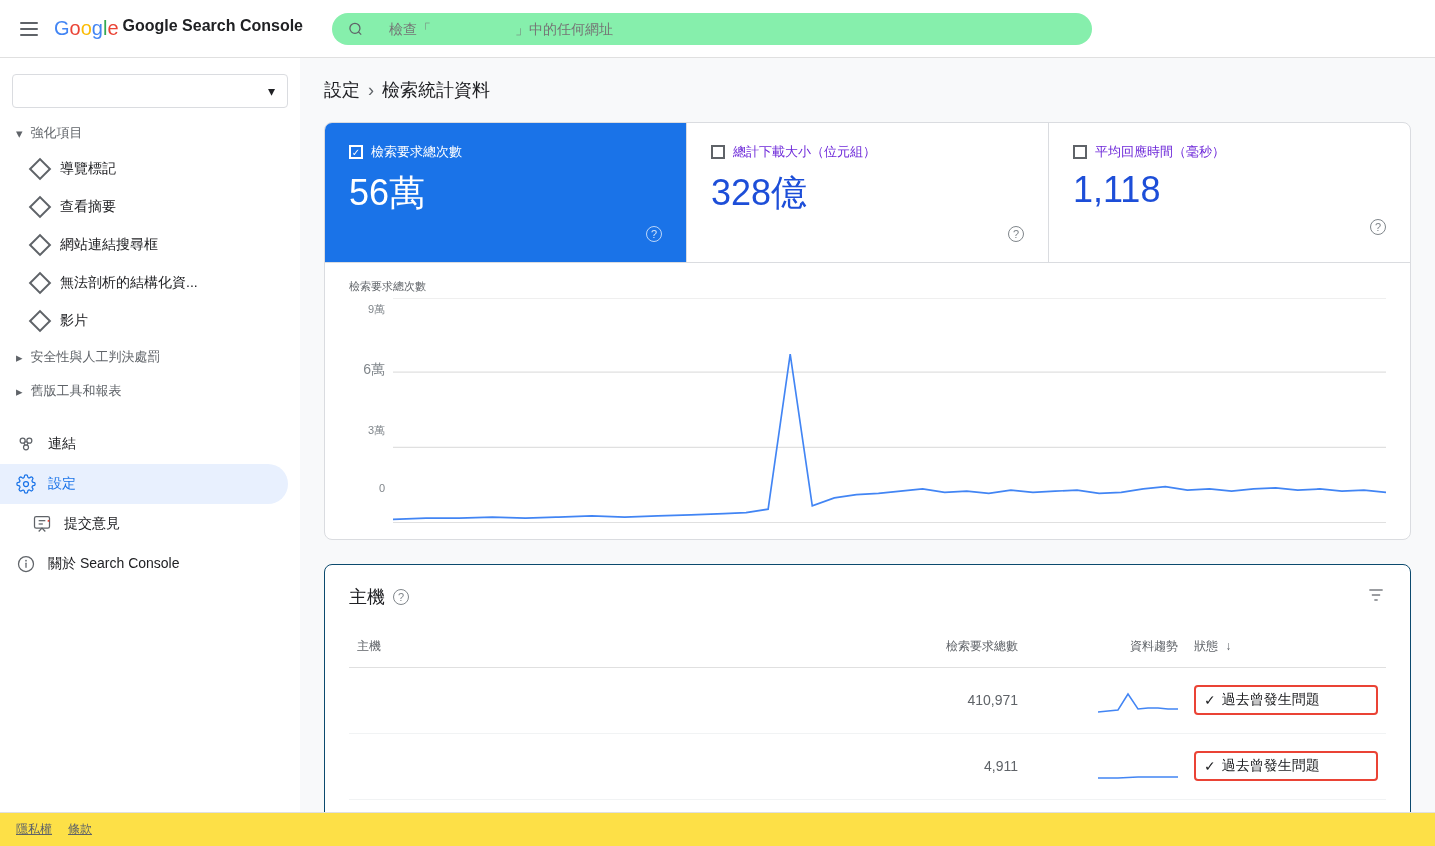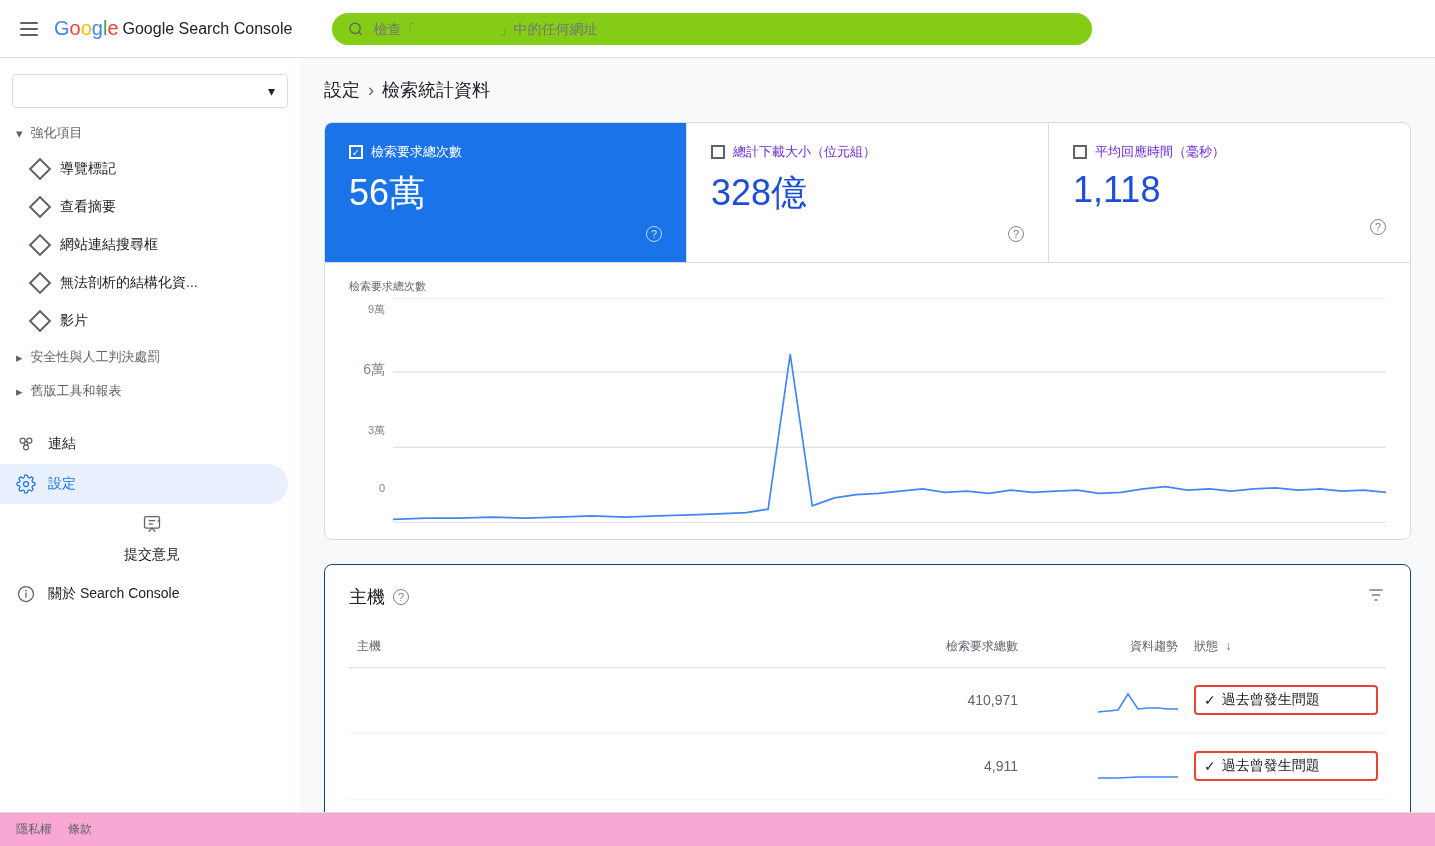--- a/index.html
+++ b/index.html
@@ -32,42 +32,42 @@
     }
     .hamburger span {
       display: block;
       width: 18px;
       height: 2px;
       background: #5f6368;
       border-radius: 1px;
     }
     .logo {
       display: flex;
-      align-items: center;
+      align-items: flex-start;
       gap: 4px;
     }
     .logo-g { color: #4285f4; }
     .logo-o1 { color: #ea4335; }
     .logo-o2 { color: #fbbc05; }
     .logo-g2 { color: #34a853; }
     .logo-le { color: #ea4335; }
     .logo-title {
       font-size: 16px;
       color: #202124;
-      font-weight: 400;
+      font-weight: 700;
     }
     .search-bar {
       flex: 1;
       max-width: 760px;
-      background: #84cc16;
+      background: #86efac;
       border-radius: 24px;
       display: flex;
       align-items: center;
       padding: 8px 16px;
-      gap: 10px;
+      gap: 26px;
     }
     .search-bar input {
       border: none;
       background: transparent;
       outline: none;
       font-size: 14px;
       color: #202124;
       width: 100%;
     }
     .search-icon-svg {
@@ -327,21 +327,22 @@
     .sort-icon { color: #5f6368; font-size: 12px; margin-left: 4px; }
 
     
     .footer-links {
       display: flex;
       gap: 16px;
       padding: 8px 16px;
       font-size: 12px;
       color: #5f6368;
       border-top: 1px solid #e0e0e0;
-      background: #f9a8d4;
+      background: #fde047;
+      text-decoration: underline;
     }
   </style>
 </head>
 <body>
 
 <div class="header">
   <div class="header-left">
     <div class="hamburger">
       <span></span>
         <span></span>
@@ -426,21 +427,21 @@
     <div class="sidebar-item active" style="padding-left:16px;">
       <div class="sidebar-icon">
         <svg width="20" height="20" viewBox="0 0 24 24" fill="none" stroke="#1a73e8" stroke-width="1.5">
           <circle cx="12" cy="12" r="3"></circle>
           <path d="M19.4 15a1.65 1.65 0 0 0 .33 1.82l.06.06a2 2 0 0 1-2.83 2.83l-.06-.06a1.65 1.65 0 0 0-1.82-.33 1.65 1.65 0 0 0-1 1.51V21a2 2 0 0 1-4 0v-.09A1.65 1.65 0 0 0 9 19.4a1.65 1.65 0 0 0-1.82.33l-.06.06a2 2 0 0 1-2.83-2.83l.06-.06A1.65 1.65 0 0 0 4.68 15a1.65 1.65 0 0 0-1.51-1H3a2 2 0 0 1 0-4h.09A1.65 1.65 0 0 0 4.6 9a1.65 1.65 0 0 0-.33-1.82l-.06-.06a2 2 0 0 1 2.83-2.83l.06.06A1.65 1.65 0 0 0 9 4.68a1.65 1.65 0 0 0 1-1.51V3a2 2 0 0 1 4 0v.09a1.65 1.65 0 0 0 1 1.51 1.65 1.65 0 0 0 1.82-.33l.06-.06a2 2 0 0 1 2.83 2.83l-.06.06A1.65 1.65 0 0 0 19.4 9a1.65 1.65 0 0 0 1.51 1H21a2 2 0 0 1 0 4h-.09a1.65 1.65 0 0 0-1.51 1z"></path>
         </svg>
       </div>
       <span>設定</span>
     </div>
 
-    <div class="sidebar-item" style="padding-left:32px;flex-direction:column;">
+    <div class="sidebar-item" style="padding-left:32px;">
       <div class="sidebar-icon">
         <svg width="20" height="20" viewBox="0 0 24 24" fill="none" stroke="#5f6368" stroke-width="1.5">
           <rect x="3" y="3" width="18" height="14" rx="2"></rect>
           <path d="M8 21l4-4 4 4"></path>
           <line x1="8" y1="8" x2="16" y2="8"></line>
           <line x1="8" y1="12" x2="13" y2="12"></line>
           <path d="M19 9l1.5-1.5" stroke="#ea4335" stroke-width="2"></path>
         </svg>
       </div>
       <span>提交意見</span>

